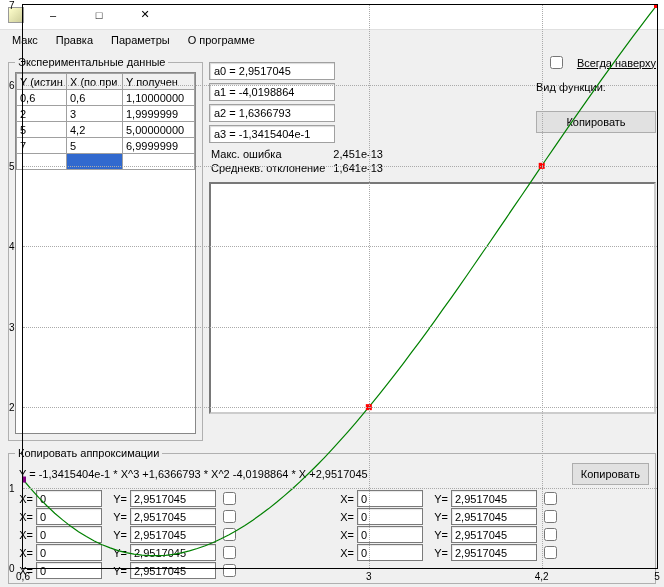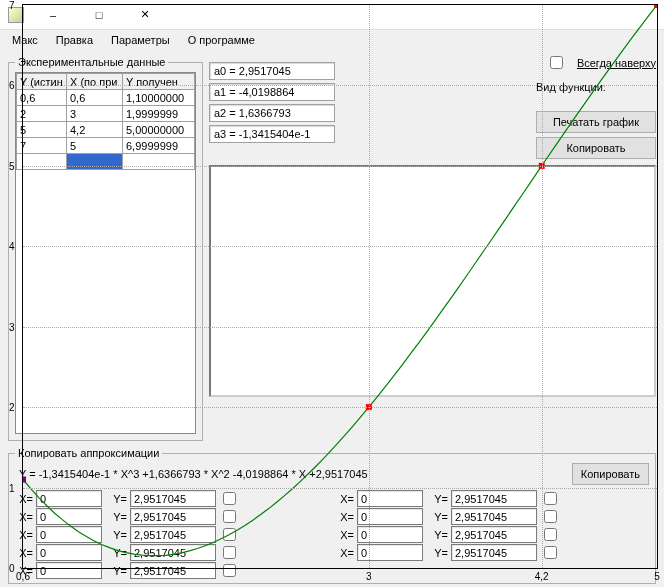--- a/index.html
+++ b/index.html
@@ -214,29 +214,40 @@
     </div>
 
     <div class="rightcol">
       <div class="topright">
         <div class="coeffarea">
           <div style="height:6px"></div>
           <div class="coeffbox">a0 = 2,9517045</div>
           <div class="coeffbox">a1 = -4,0198864</div>
           <div class="coeffbox">a2 = 1,6366793</div>
           <div class="coeffbox">a3 = -1,3415404e-1</div>
+          <table class="errtable">
+            <tbody>
+                <tr>
+              <td>Макс. ошибка</td>
+              <td class="val">2,451e-13</td>
+            </tr>
+            <tr>
+              <td>Среднекв. отклонение</td>
+              <td class="val">1,641e-13</td>
+            </tr>
+          </tbody>
+            </table>
         </div>
         <div class="controlsarea">
           <div class="checkrow">
             <input type="checkbox" style="">
             <label>Всегда наверху</label>
           </div>
           <div class="funclabel">Вид функции:</div>
           <div style="height:10px"></div>
-          <button class="btn">Печатать график</button>
           <button class="btn">Копировать</button>
         </div>
       </div>
 
       <div class="chartbox">
         <div class="chart-inner-pad">
           <div class="chart-inner" id="chart-inner">
             <svg class="plot" id="plot-svg" preserveAspectRatio="none" viewBox="0 0 634 563">
                 <path d="M0.0 474.5 L7.9 483.9 L15.8 492.7 L23.8 500.7 L31.7 508.2 L39.6 514.9 L47.5 521.1 L55.5 526.7 L63.4 531.6 L71.3 536.0 L79.2 539.7 L87.2 542.9 L95.1 545.6 L103.0 547.7 L111.0 549.2 L118.9 550.2 L126.8 550.7 L134.7 550.7 L142.6 550.3 L150.6 549.3 L158.5 547.8 L166.4 545.9 L174.3 543.5 L182.3 540.7 L190.2 537.5 L198.1 533.8 L206.1 529.7 L214.0 525.3 L221.9 520.4 L229.8 515.2 L237.7 509.6 L245.7 503.6 L253.6 497.3 L261.5 490.6 L269.4 483.7 L277.4 476.4 L285.3 468.8 L293.2 461.0 L301.2 452.8 L309.1 444.4 L317.0 435.7 L324.9 426.8 L332.9 417.6 L340.8 408.2 L348.7 398.6 L356.6 388.8 L364.5 378.8 L372.5 368.6 L380.4 358.3 L388.3 347.7 L396.3 337.1 L404.2 326.3 L412.1 315.3 L420.0 304.2 L428.0 293.1 L435.9 281.8 L443.8 270.5 L451.7 259.0 L459.6 247.5 L467.6 236.0 L475.5 224.4 L483.4 212.8 L491.3 201.1 L499.3 189.5 L507.2 177.8 L515.1 166.1 L523.0 154.5 L531.0 142.9 L538.9 131.4 L546.8 119.9 L554.8 108.4 L562.7 97.1 L570.6 85.8 L578.5 74.6 L586.5 63.6 L594.4 52.6 L602.3 41.8 L610.2 31.1 L618.2 20.6 L626.1 10.2 L634.0 -0.0 " stroke="#008000" fill="none" stroke-width="1.2"></path>
                 <rect x="-3" y="471.5285714285714" width="6" height="6" fill="#800080"></rect>

